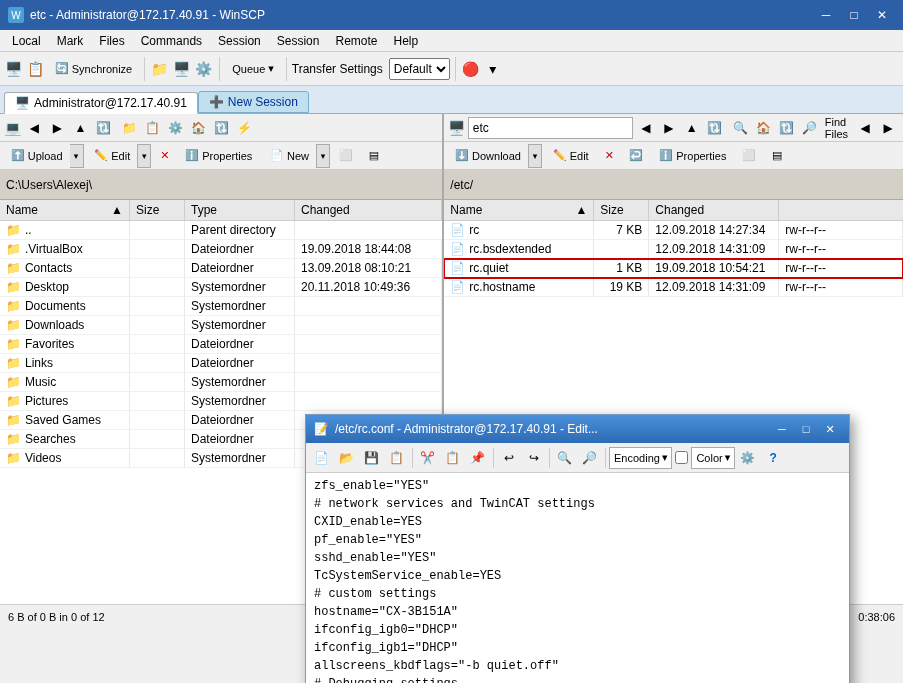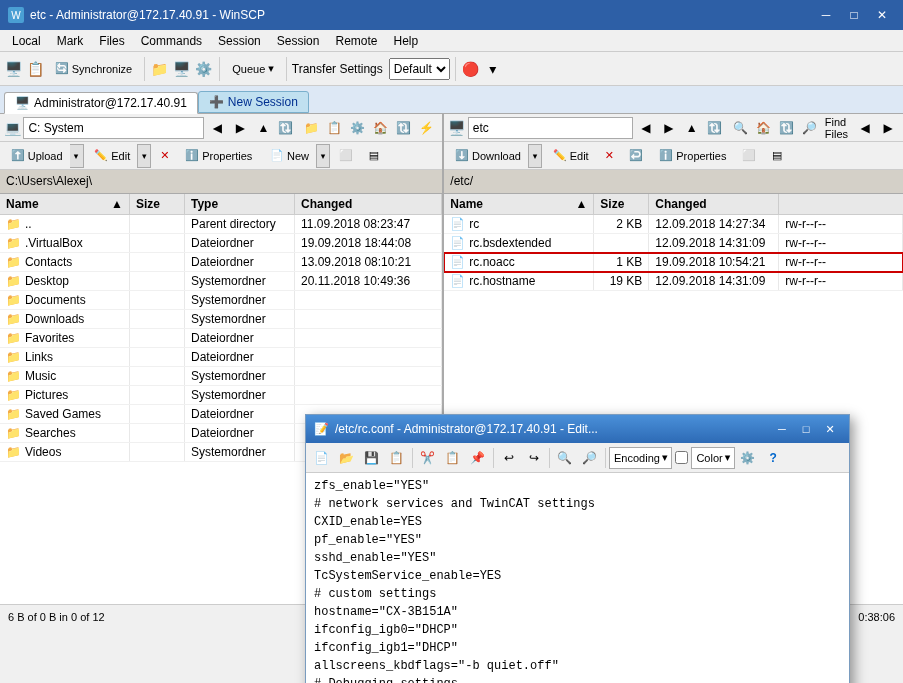--- a/index.html
+++ b/index.html
@@ -181,21 +181,21 @@
     .file-list {
       flex: 1;
       overflow-y: auto;
     }
     .file-list-header {
       display: flex;
       background: #e8e8e8;
       border-bottom: 1px solid #ccc;
       position: sticky;
       top: 0;
-      font-weight: bold;
+      font-weight: normal;
       font-size: 12px;
     }
     .file-col {
       padding: 3px 6px;
       border-right: 1px solid #ccc;
       cursor: pointer;
       user-select: none;
       display: flex;
       align-items: center;
     }
@@ -212,23 +212,23 @@
       text-overflow: ellipsis;
       white-space: nowrap;
       display: flex;
       align-items: center;
       gap: 4px;
     }
 
     
     .addr-bar {
       background: #d4d0c8;
-      height: 24px;
-      display: flex;
-      align-items: flex-start;
+      height: 30px;
+      display: flex;
+      align-items: center;
       padding: 4px 6px;
       border-bottom: 1px solid #aaa;
       font-size: 12px;
     }
 
     
     .status-bar {
       background: #f0f0f0;
       height: 24px;
       display: flex;
@@ -405,21 +405,20 @@
     <span>New Session</span>
   </div>
 </div>
 
 <div class="main-content" style="height:490px; position:relative;">
 
   <div class="left-panel">
 
     <div class="path-bar">
       <span style="font-size:14px;">💻</span>
-      <input class="path-input" type="text" value="C: System" style="">
       <div style="display:flex;gap:1px;">
         <button class="nav-btn">◀</button>
         <button class="nav-btn">▶</button>
         <button class="nav-btn">▲</button>
         <button class="nav-btn">🔃</button>
       </div>
       <div style="display:flex;gap:1px;margin-left:2px;">
         <button class="nav-btn">📁</button>
         <button class="nav-btn">📋</button>
         <button class="nav-btn">⚙️</button>
@@ -475,21 +474,20 @@
     </div>
 
     <div class="file-list" id="left-file-list">
         <div class="file-row">
     <div class="file-cell" style="width:130px;flex-shrink:0;">
       <span style="color:#4a90d9">📁</span>
       <span>..</span>
     </div>
     <div class="file-cell" style="width:55px;flex-shrink:0;"></div>
     <div class="file-cell" style="width:110px;flex-shrink:0;">Parent directory</div>
-    <div class="file-cell" style="flex:1;">11.09.2018 08:23:47</div>
   </div>
         <div class="file-row">
     <div class="file-cell" style="width:130px;flex-shrink:0;">
       <span style="color:#f5c518">📁</span>
       <span>.VirtualBox</span>
     </div>
     <div class="file-cell" style="width:55px;flex-shrink:0;"></div>
     <div class="file-cell" style="width:110px;flex-shrink:0;">Dateiordner</div>
     <div class="file-cell" style="flex:1;">19.09.2018 18:44:08</div>
   </div>
@@ -655,37 +653,37 @@
       <div class="file-col" style="width:55px;flex-shrink:0;">Size</div>
       <div class="file-col" style="width:130px;flex-shrink:0;">Changed</div>
     </div>
 
     <div class="file-list" id="right-file-list">
         <div class="file-row">
     <div class="file-cell" style="width:150px;flex-shrink:0;">
       <span style="color:#999">📄</span>
       <span>rc</span>
     </div>
-    <div class="file-cell" style="width:55px;flex-shrink:0;justify-content:flex-end;">2 KB</div>
+    <div class="file-cell" style="width:55px;flex-shrink:0;justify-content:flex-end;">7 KB</div>
     <div class="file-cell" style="width:130px;flex-shrink:0;">12.09.2018 14:27:34</div>
     <div class="file-cell" style="flex:1;">rw-r--r--</div>
   </div>
         <div class="file-row">
     <div class="file-cell" style="width:150px;flex-shrink:0;">
       <span style="color:#999">📄</span>
       <span>rc.bsdextended</span>
     </div>
     <div class="file-cell" style="width:55px;flex-shrink:0;justify-content:flex-end;"></div>
     <div class="file-cell" style="width:130px;flex-shrink:0;">12.09.2018 14:31:09</div>
     <div class="file-cell" style="flex:1;">rw-r--r--</div>
   </div>
         <div class="file-row" style="outline: rgb(204, 0, 0) solid 2px; outline-offset: -1px; position: relative; z-index: 1;">
     <div class="file-cell" style="width:150px;flex-shrink:0;">
       <span style="color:#999">📄</span>
-      <span>rc.noacc</span>
+      <span>rc.quiet</span>
     </div>
     <div class="file-cell" style="width:55px;flex-shrink:0;justify-content:flex-end;">1 KB</div>
     <div class="file-cell" style="width:130px;flex-shrink:0;">19.09.2018 10:54:21</div>
     <div class="file-cell" style="flex:1;">rw-r--r--</div>
   </div>
         <div class="file-row">
     <div class="file-cell" style="width:150px;flex-shrink:0;">
       <span style="color:#999">📄</span>
       <span>rc.hostname</span>
     </div>

